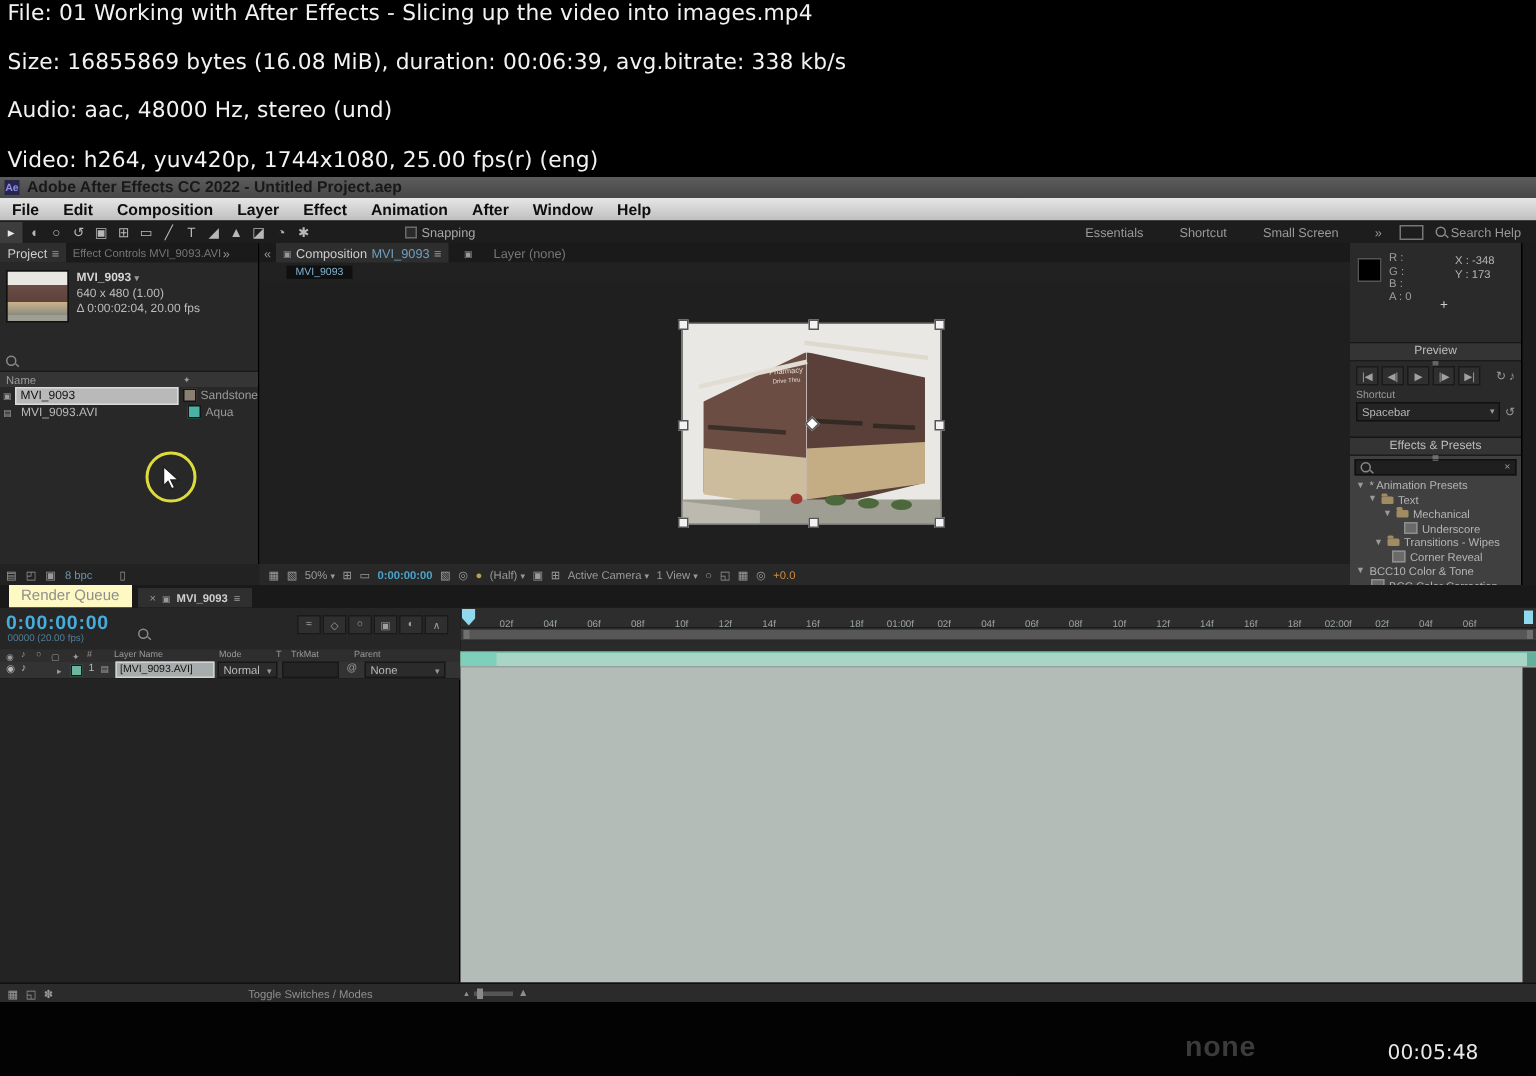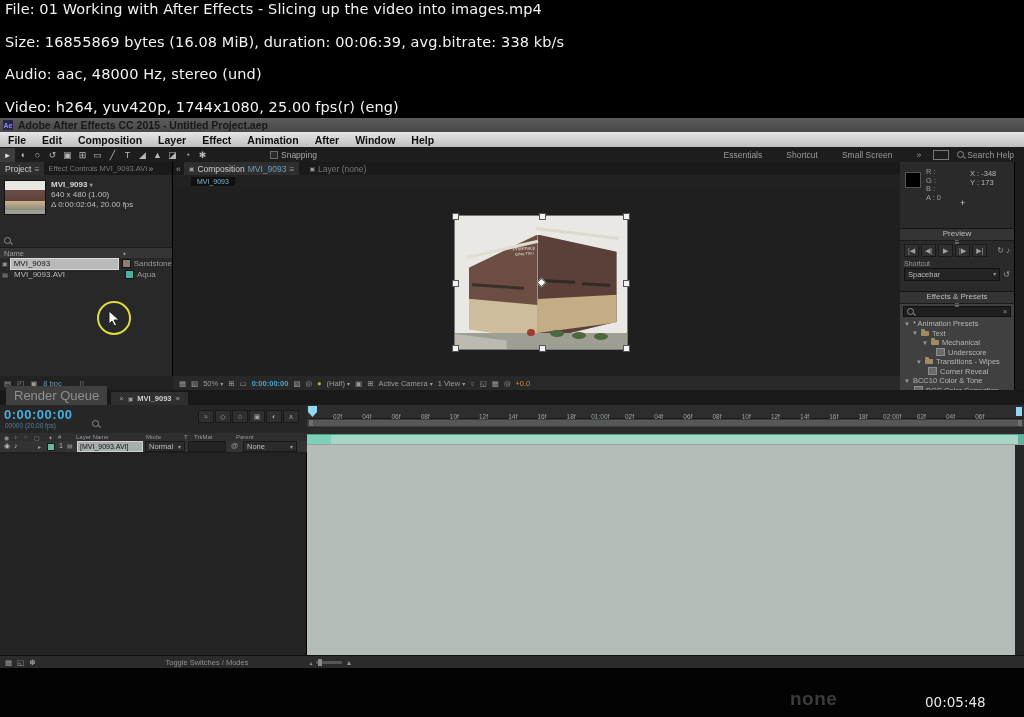--- a/index.html
+++ b/index.html
@@ -59,21 +59,21 @@
 <div id="canvas">
 
   <div class="abs ov"><span>File: 01 Working with After Effects - Slicing up the video into images.mp4</span><br>
 <span>Size: 16855869 bytes (16.08 MiB), duration: 00:06:39, avg.bitrate: 338 kb/s</span><br>
 <span>Audio: aac, 48000 Hz, stereo (und)</span><br>
 <span>Video: h264, yuv420p, 1744x1080, 25.00 fps(r) (eng)</span><br>
 <span>Generated by Thumbnail me</span></div>
 
   <div class="abs titlebar">
     <span class="ae-logo">Ae</span>
-    <span>Adobe After Effects CC 2015 - Untitled Project.aep</span>
+    <span>Adobe After Effects CC 2022 - Untitled Project.aep</span>
   </div>
 
   <div class="abs menubar">
     <span>File</span>
     <span>Edit</span>
     <span>Composition</span>
     <span>Layer</span>
     <span>Effect</span>
     <span>Animation</span>
     <span>After</span>
@@ -156,21 +156,21 @@
 
   <div class="abs panel" style="left:173px;top:162px;width:727px;height:228px">
     <div class="ptabs">
       <span class="ico" style="padding:0 3px">«</span>
       <span class="ptab-act">
         <span class="ico" style="font-size:6px">▣</span>
         <span>Composition</span>
         <span style="color:#6f9fbf">MVI_9093</span>
         <span class="ico">≡</span>
       </span>
-      <span style="padding:0 10px;display:flex;gap:3px;align-items:center">
+      <span style="padding:0 10px;display:flex;gap:14px;align-items:center">
         <span class="ico" style="font-size:6px">▣</span>
         <span>Layer (none)</span>
       </span>
     </div>
     <div style="height:12px;background:#212121;display:flex;align-items:center">
       <span style="margin-left:18px;background:#101010;color:#7fb3d3;font-size:7px;padding:1px 6px">MVI_9093</span>
     </div>
     <div style="position:absolute;left:0;top:25px;width:727px;height:189px;background:#1f1f1f"></div>
 
     <div style="position:absolute;left:0;top:214px;width:727px;height:14px;background:#282828;display:flex;align-items:center;gap:5px;padding:0 6px;font-size:7.5px;color:#9a9a9a">
@@ -311,21 +311,21 @@
         </div>
       <div class="treerow" style="padding-left:14px">
           <span class="fxchip"></span>
           <span>BCC Color Correction</span>
         </div>
     </div>
   </div>
   <div class="abs" style="left:1015px;top:162px;width:9px;height:228px;background:#1c1c1c"></div>
 
   <div class="abs" style="left:0;top:390px;width:1024px;height:15px;background:#191919;display:flex;align-items:flex-end;gap:4px;padding-left:6px">
-    <span style="background:#404040;color:#8f8f8f;font-size:13px;padding:2px 8px">Render Queue</span>
+    <span style="background:#fef9c3;color:#8f8f8f;font-size:10px;padding:2px 8px">Render Queue</span>
     <span style="background:#2f2f2f;color:#cfcfcf;font-size:7.5px;padding:2px 8px;display:flex;gap:4px;align-items:center">
       <span class="ico">×</span>
       <span class="ico" style="font-size:6px">▣</span>
       <span style="font-weight:bold">MVI_9093</span>
       <span class="ico">≡</span>
     </span>
   </div>
 
   <div class="abs" style="left:0;top:405px;width:307px;height:250px;background:#262626">
     <div style="position:relative;height:28px">

